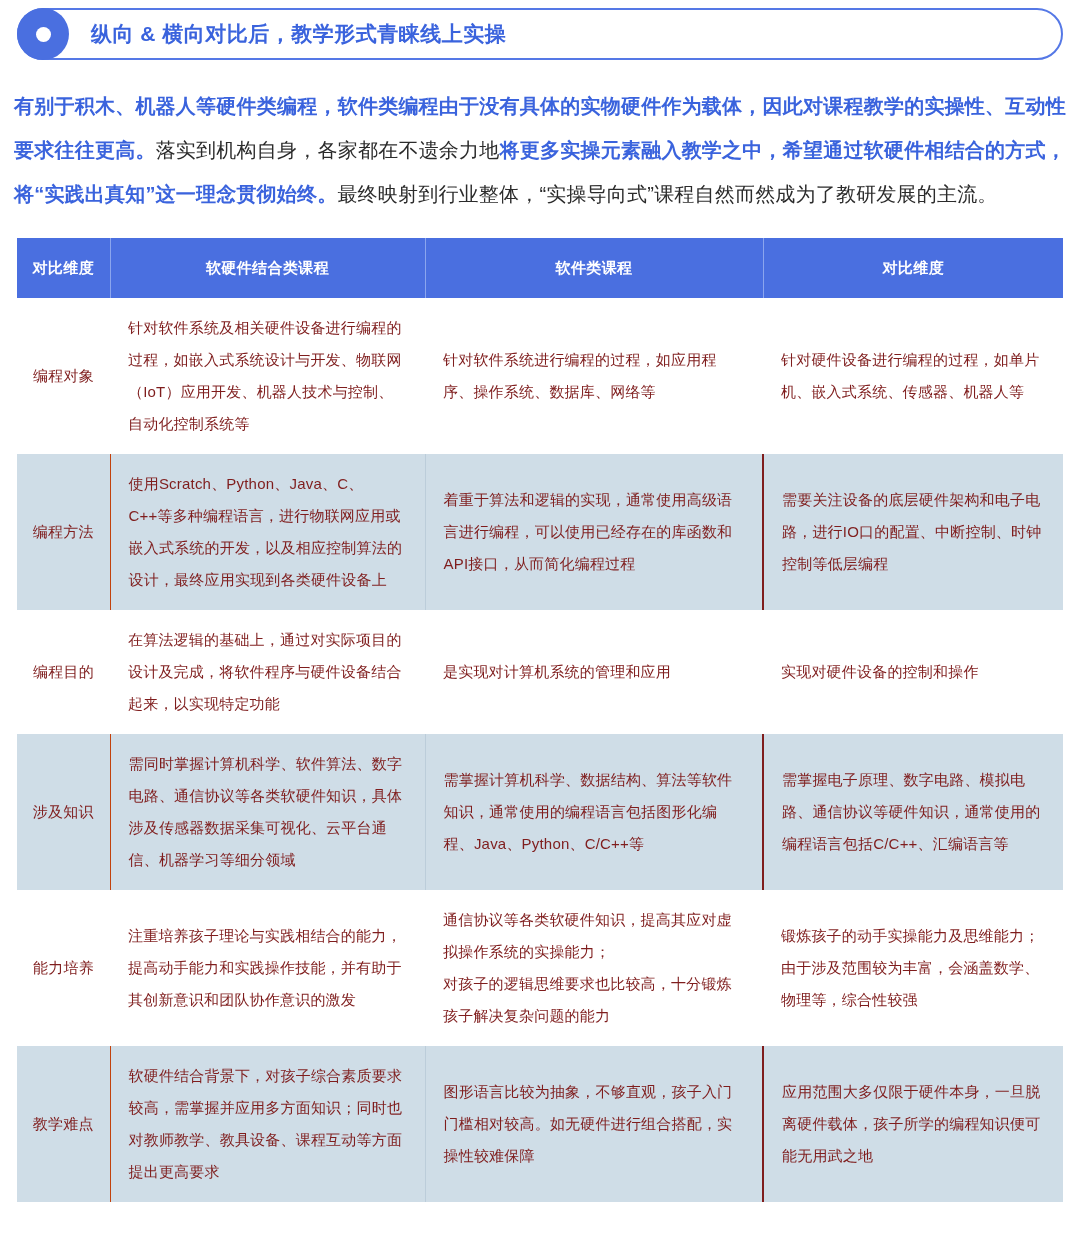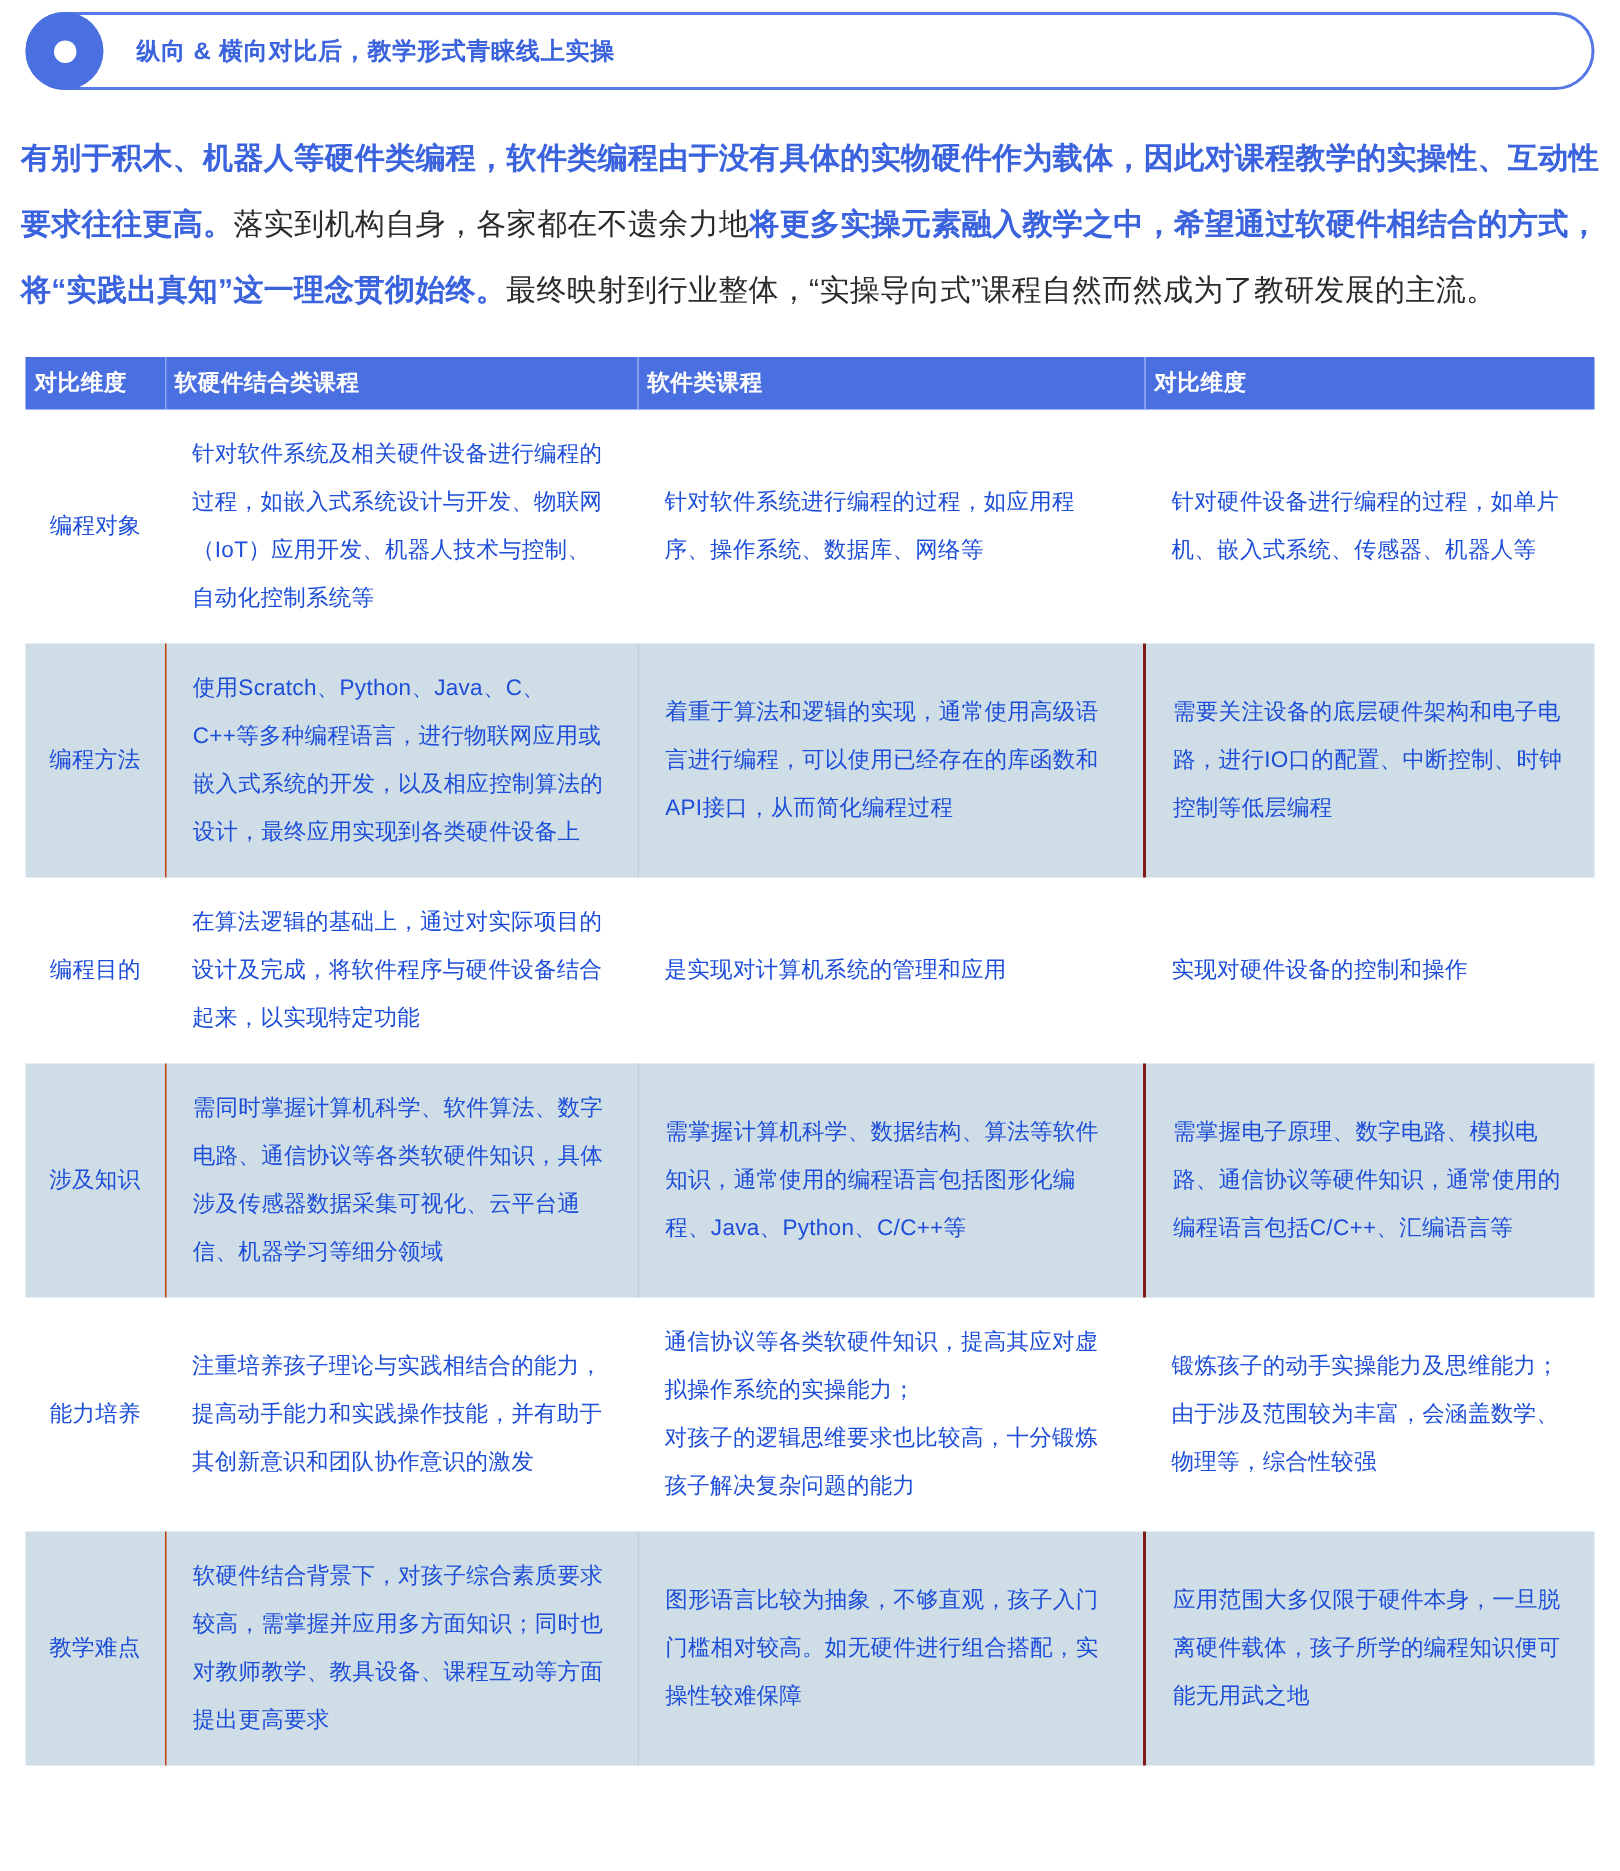--- a/index.html
+++ b/index.html
@@ -30,21 +30,21 @@
     display: flex; align-items: center; justify-content: center;
     flex: 0 0 auto;
   }
   .heading-badge-dot {
     width: 15px; height: 15px;
     border-radius: 50%;
     background: #ffffff;
   }
   .heading-text {
     margin-left: 22px;
-    font-size: 16px;
+    font-size: 21px;
     font-weight: bold;
     color: #3a63dd;
     letter-spacing: 0.5px;
     white-space: nowrap;
   }
 
   
   .intro {
     margin: 24px 14px 0 14px;
     font-size: 20px;
@@ -71,33 +71,33 @@
   table.cmp col.c1 { width: 93px; }
   table.cmp col.c2 { width: 315px; }
   table.cmp col.c3 { width: 338px; }
   table.cmp col.c4 { width: 300px; }
 
   table.cmp thead th {
     background: #4a6fe0;
     color: #ffffff;
     font-size: 15px;
     font-weight: bold;
-    height: 35px;
-    text-align: left;
+    height: 60px;
+    text-align: center;
     vertical-align: middle;
     border-right: 1px solid #8ba5ee;
     padding: 0 6px;
     letter-spacing: 0.4px;
   }
   table.cmp thead th:last-child { border-right: none; }
 
   table.cmp tbody td {
     font-size: 15px;
     line-height: 32px;
-    color: #1d4ed8;
+    color: #7f1d1d;
     vertical-align: middle;
     padding: 14px 18px;
     letter-spacing: 0.2px;
   }
   table.cmp tbody td.dim {
     text-align: center;
     padding: 14px 4px;
     white-space: nowrap;
   }
   table.cmp tbody tr.stripe td {

